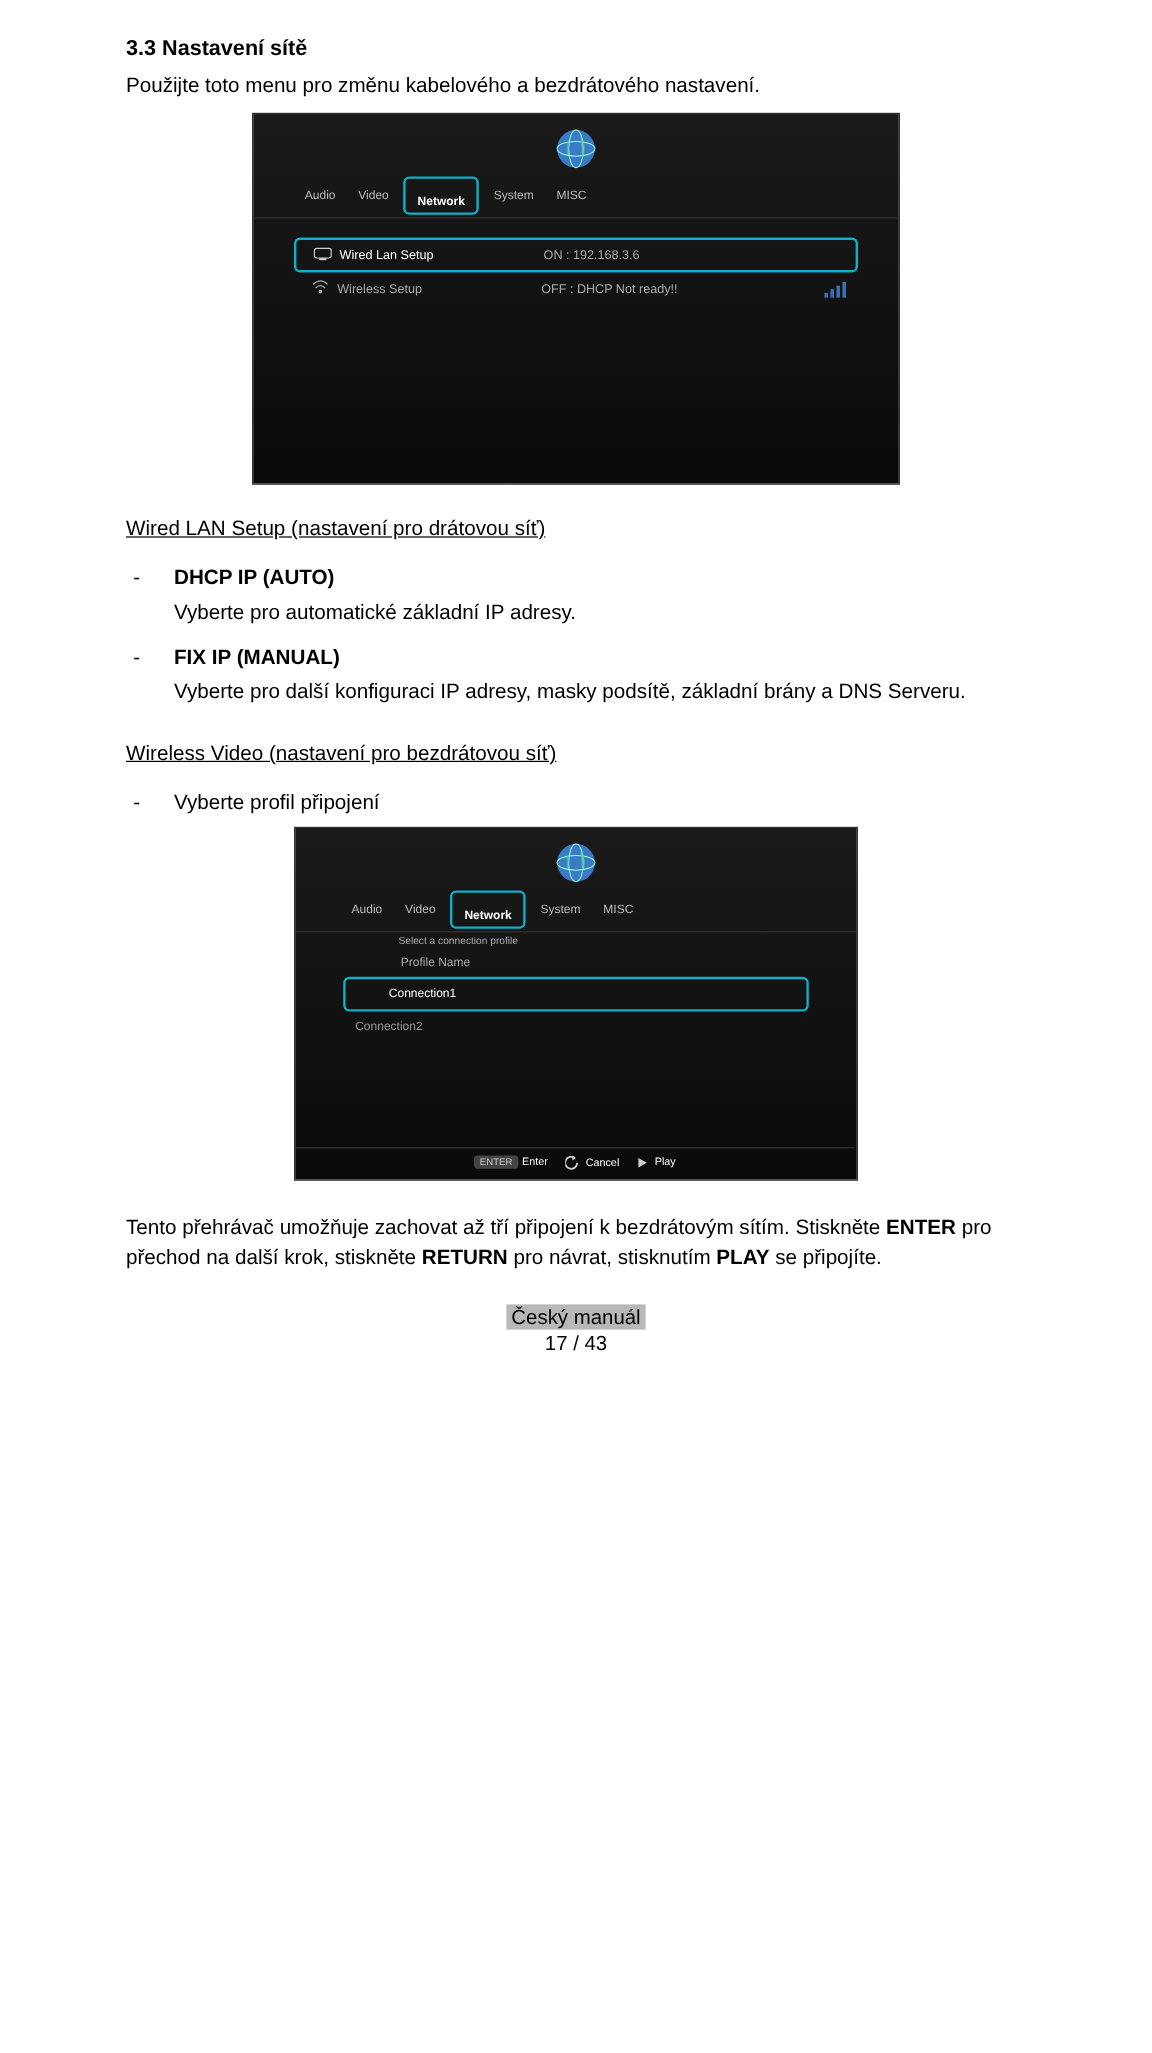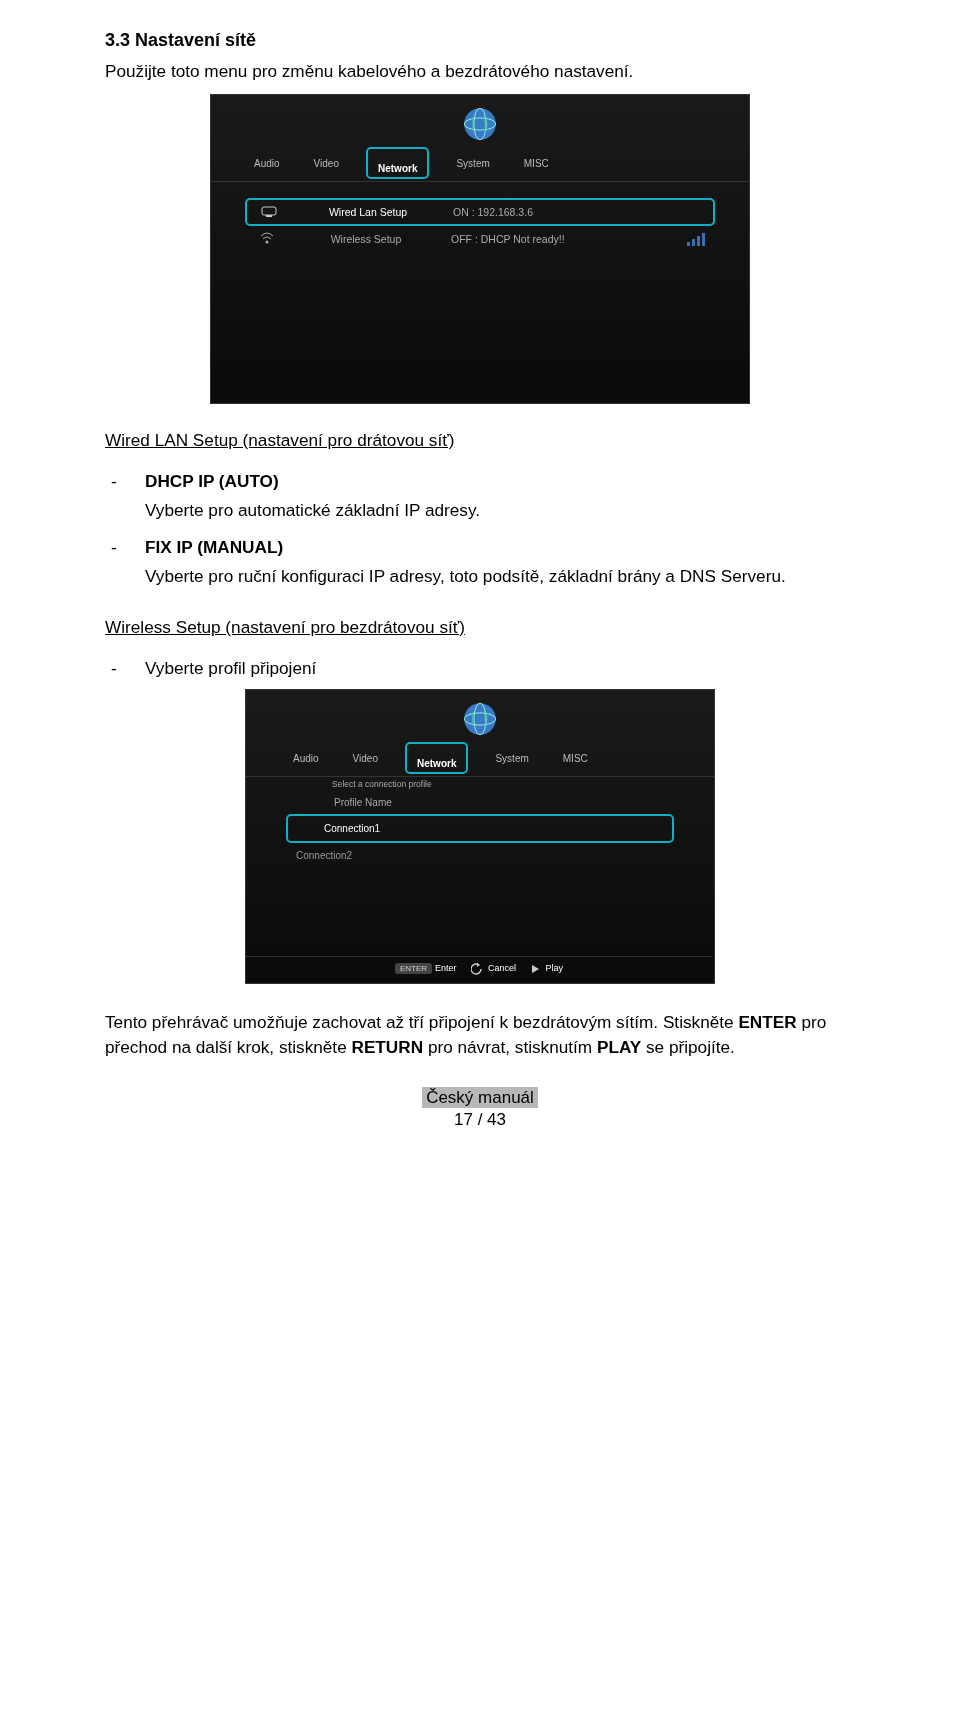--- a/index.html
+++ b/index.html
@@ -32,21 +32,21 @@
     border: 1px solid #333;
   }
   .scr-globe {
     width: 42px; height: 42px;
     margin: 8px auto 0 auto;
     display: block;
   }
   .scr-tabs {
     display: flex;
     align-items: center;
-    gap: 20px;
+    gap: 5px;
     padding: 2px 36px;
     border-bottom: 1px solid #333;
   }
   .scr-tab {
     color: #bbb;
     font-size: 10px;
     padding: 3px 7px;
   }
   .scr-tab-active {
     border: 2px solid #0fb0c8;
@@ -71,21 +71,20 @@
     border-radius: 5px;
     color: #fff;
   }
   .scr-row .icon-cell {
     width: 28px;
     text-align: center;
     color: #ccc;
   }
   .scr-row .label-cell {
     width: 170px;
-    text-align: center;
   }
   .scr-row .value-cell {
     flex: 1;
     color: #aaa;
   }
   .scr-signal {
     width: 20px; height: 14px; position: relative; margin-left: auto;
   }
   .scr-signal span {
     position: absolute; bottom: 0; width: 3px; background: #3a6fb0;
@@ -248,26 +247,26 @@
       <span class="dash">-</span>
       <div class="li-body">
         <div class="li-title">DHCP IP (AUTO)</div>
         <div class="li-text">Vyberte pro automatické základní IP adresy.</div>
       </div>
     </li>
     <li>
       <span class="dash">-</span>
       <div class="li-body">
         <div class="li-title">FIX IP (MANUAL)</div>
-        <div class="li-text">Vyberte pro ruční konfiguraci IP adresy, toto podsítě, základní brány a DNS Serveru.</div>
+        <div class="li-text">Vyberte pro další konfiguraci IP adresy, masky podsítě, základní brány a DNS Serveru.</div>
       </div>
     </li>
   </ul>
 
-  <div class="underlined-heading">Wireless Setup (nastavení pro bezdrátovou síť)</div>
+  <div class="underlined-heading">Wireless Video (nastavení pro bezdrátovou síť)</div>
   <div class="single-bullet">
     <span class="dash">-</span>
     <span>Vyberte profil připojení</span>
   </div>
 
   <div class="screenshot scr2">
     <svg class="scr-globe" viewBox="0 0 48 48">
       <circle cx="24" cy="24" r="18" fill="#3a7bc8"></circle>
       <ellipse cx="24" cy="24" rx="18" ry="7" fill="none" stroke="#9fd" stroke-width="1"></ellipse>
       <ellipse cx="24" cy="24" rx="7" ry="18" fill="none" stroke="#9fd" stroke-width="1"></ellipse>

